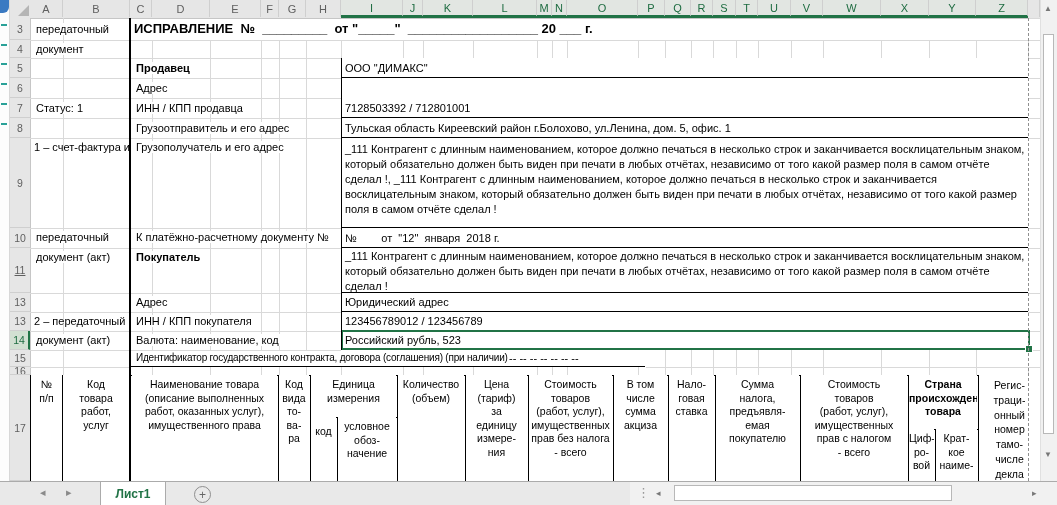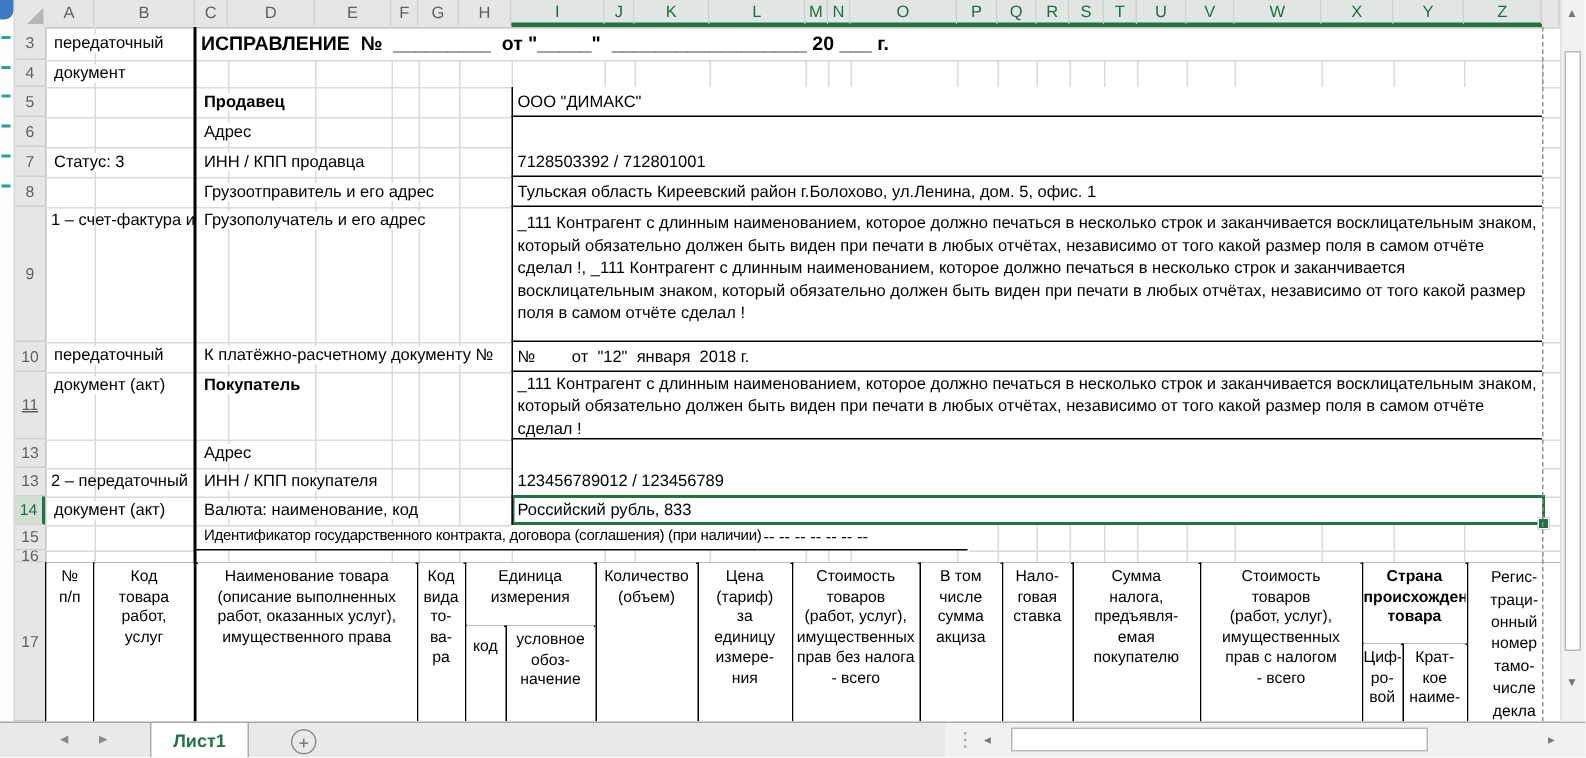--- a/index.html
+++ b/index.html
@@ -218,21 +218,21 @@
       <div class="abs gl" style="left: 1028px; top: 350px; width: 12px; height: 1px;"></div>
       <div class="abs gl" style="left: 1028px; top: 367px; width: 12px; height: 1px;"></div>
       <div class="abs gl" style="left: 1028px; top: 375px; width: 12px; height: 1px;"></div>
       <div class="abs gl" style="left: 1028px; top: 481px; width: 12px; height: 1px;"></div>
     </div>
 
   <div class="abs" style="left:341px;top:16px;width:687px;height:2px;background:#217346;"></div>
 
   <div class="abs lbl" style="left:34px;top:23px;">передаточный</div>
   <div class="abs lbl" style="left:34px;top:43px;">документ</div>
-  <div class="abs lbl" style="left:34px;top:102px;">Статус: 3</div>
+  <div class="abs lbl" style="left:34px;top:102px;">Статус: 1</div>
   <div class="abs lbl" style="left:32px;top:141px;width:96px;overflow:hidden;background:transparent;">1 – счет-фактура и</div>
   <div class="abs lbl" style="left:34px;top:231px;">передаточный</div>
   <div class="abs lbl" style="left:34px;top:251px;">документ (акт)</div>
   <div class="abs lbl" style="left:32px;top:315px;width:96px;overflow:hidden;background:transparent;">2 – передаточный</div>
   <div class="abs lbl" style="left:34px;top:334px;">документ (акт)</div>
 
   <div class="abs b" style="left:134px;top:21px;width:560px;font-size:13px;white-space:pre;">ИСПРАВЛЕНИЕ  №  _________  от "_____"  __________________ 20 ___ г.</div>
 
   <div class="abs lbl b" style="left:134px;top:62px;">Продавец</div>
   <div class="abs lbl" style="left:134px;top:82px;">Адрес</div>
@@ -245,22 +245,23 @@
   <div class="abs lbl" style="left:134px;top:315px;">ИНН / КПП покупателя</div>
   <div class="abs lbl" style="left:134px;top:334px;">Валюта: наименование, код</div>
   <div class="abs lbl" style="left:134px;top:352px;width:370px;overflow:hidden;font-size:10px;letter-spacing:-0.2px;background:transparent;">Идентификатор государственного контракта, договора (соглашения) (при наличии)</div>
 
   <div class="abs val uline" style="left:341px;top:58px;width:687px;height:20px;padding-top:4px;">ООО "ДИМАКС"</div>
   <div class="abs val uline" style="left:341px;top:98px;width:687px;height:20px;padding-top:4px;">7128503392 / 712801001</div>
   <div class="abs val uline" style="left:341px;top:118px;width:687px;height:20px;padding-top:4px;">Тульская область Киреевский район г.Болохово, ул.Ленина, дом. 5, офис. 1</div>
   <div class="abs val uline wrap" style="left:341px;top:138px;width:687px;height:90px;padding-top:4px;">_111 Контрагент с длинным наименованием, которое должно печаться в несколько строк и заканчивается восклицательным знаком, который обязательно должен быть виден при печати в любых отчётах, независимо от того какой размер поля в самом отчёте сделал  !, _111 Контрагент с длинным наименованием, которое должно печаться в несколько строк и заканчивается восклицательным знаком, который обязательно должен быть виден при печати в любых отчётах, независимо от того какой размер поля в самом отчёте сделал  !</div>
   <div class="abs val uline" style="left:341px;top:228px;width:687px;height:20px;padding-top:4px;">№        от  "12"  января  2018 г.</div>
   <div class="abs val uline wrap" style="left:341px;top:248px;width:687px;height:45px;padding-top:1px;">_111 Контрагент с длинным наименованием, которое должно печаться в несколько строк и заканчивается восклицательным знаком, который обязательно должен быть виден при печати в любых отчётах, независимо от того какой размер поля в самом отчёте сделал  !</div>
+  <div class="abs val uline" style="left:341px;top:293px;width:687px;height:19px;padding-top:3px;">Юридический адрес</div>
   <div class="abs val uline" style="left:341px;top:312px;width:687px;height:19px;padding-top:3px;">123456789012 / 123456789</div>
-  <div class="abs val" style="left:341px;top:331px;width:687px;height:19px;padding-top:3px;">Российский рубль, 833</div>
+  <div class="abs val" style="left:341px;top:331px;width:687px;height:19px;padding-top:3px;">Российский рубль, 523</div>
   <div class="abs val" style="left:505px;top:352px;width:140px;height:15px;border-bottom:1px solid #000;background:transparent;">-- -- -- -- -- -- --</div>
 
   <div class="abs bl" style="left:130px;top:366px;width:375px;height:1px;"></div>
 
   <div class="abs" id="sel-box" style="left:341px;top:330px;width:689px;height:20px;"></div>
   <div class="abs" id="sel-handle" style="left:1025px;top:345px;"></div>
 
   <div class="abs bl" style="left:129px;top:18px;width:2px;height:463px;"></div>
   <div class="abs bl" style="left:341px;top:58px;width:1px;height:292px;"></div>
 

